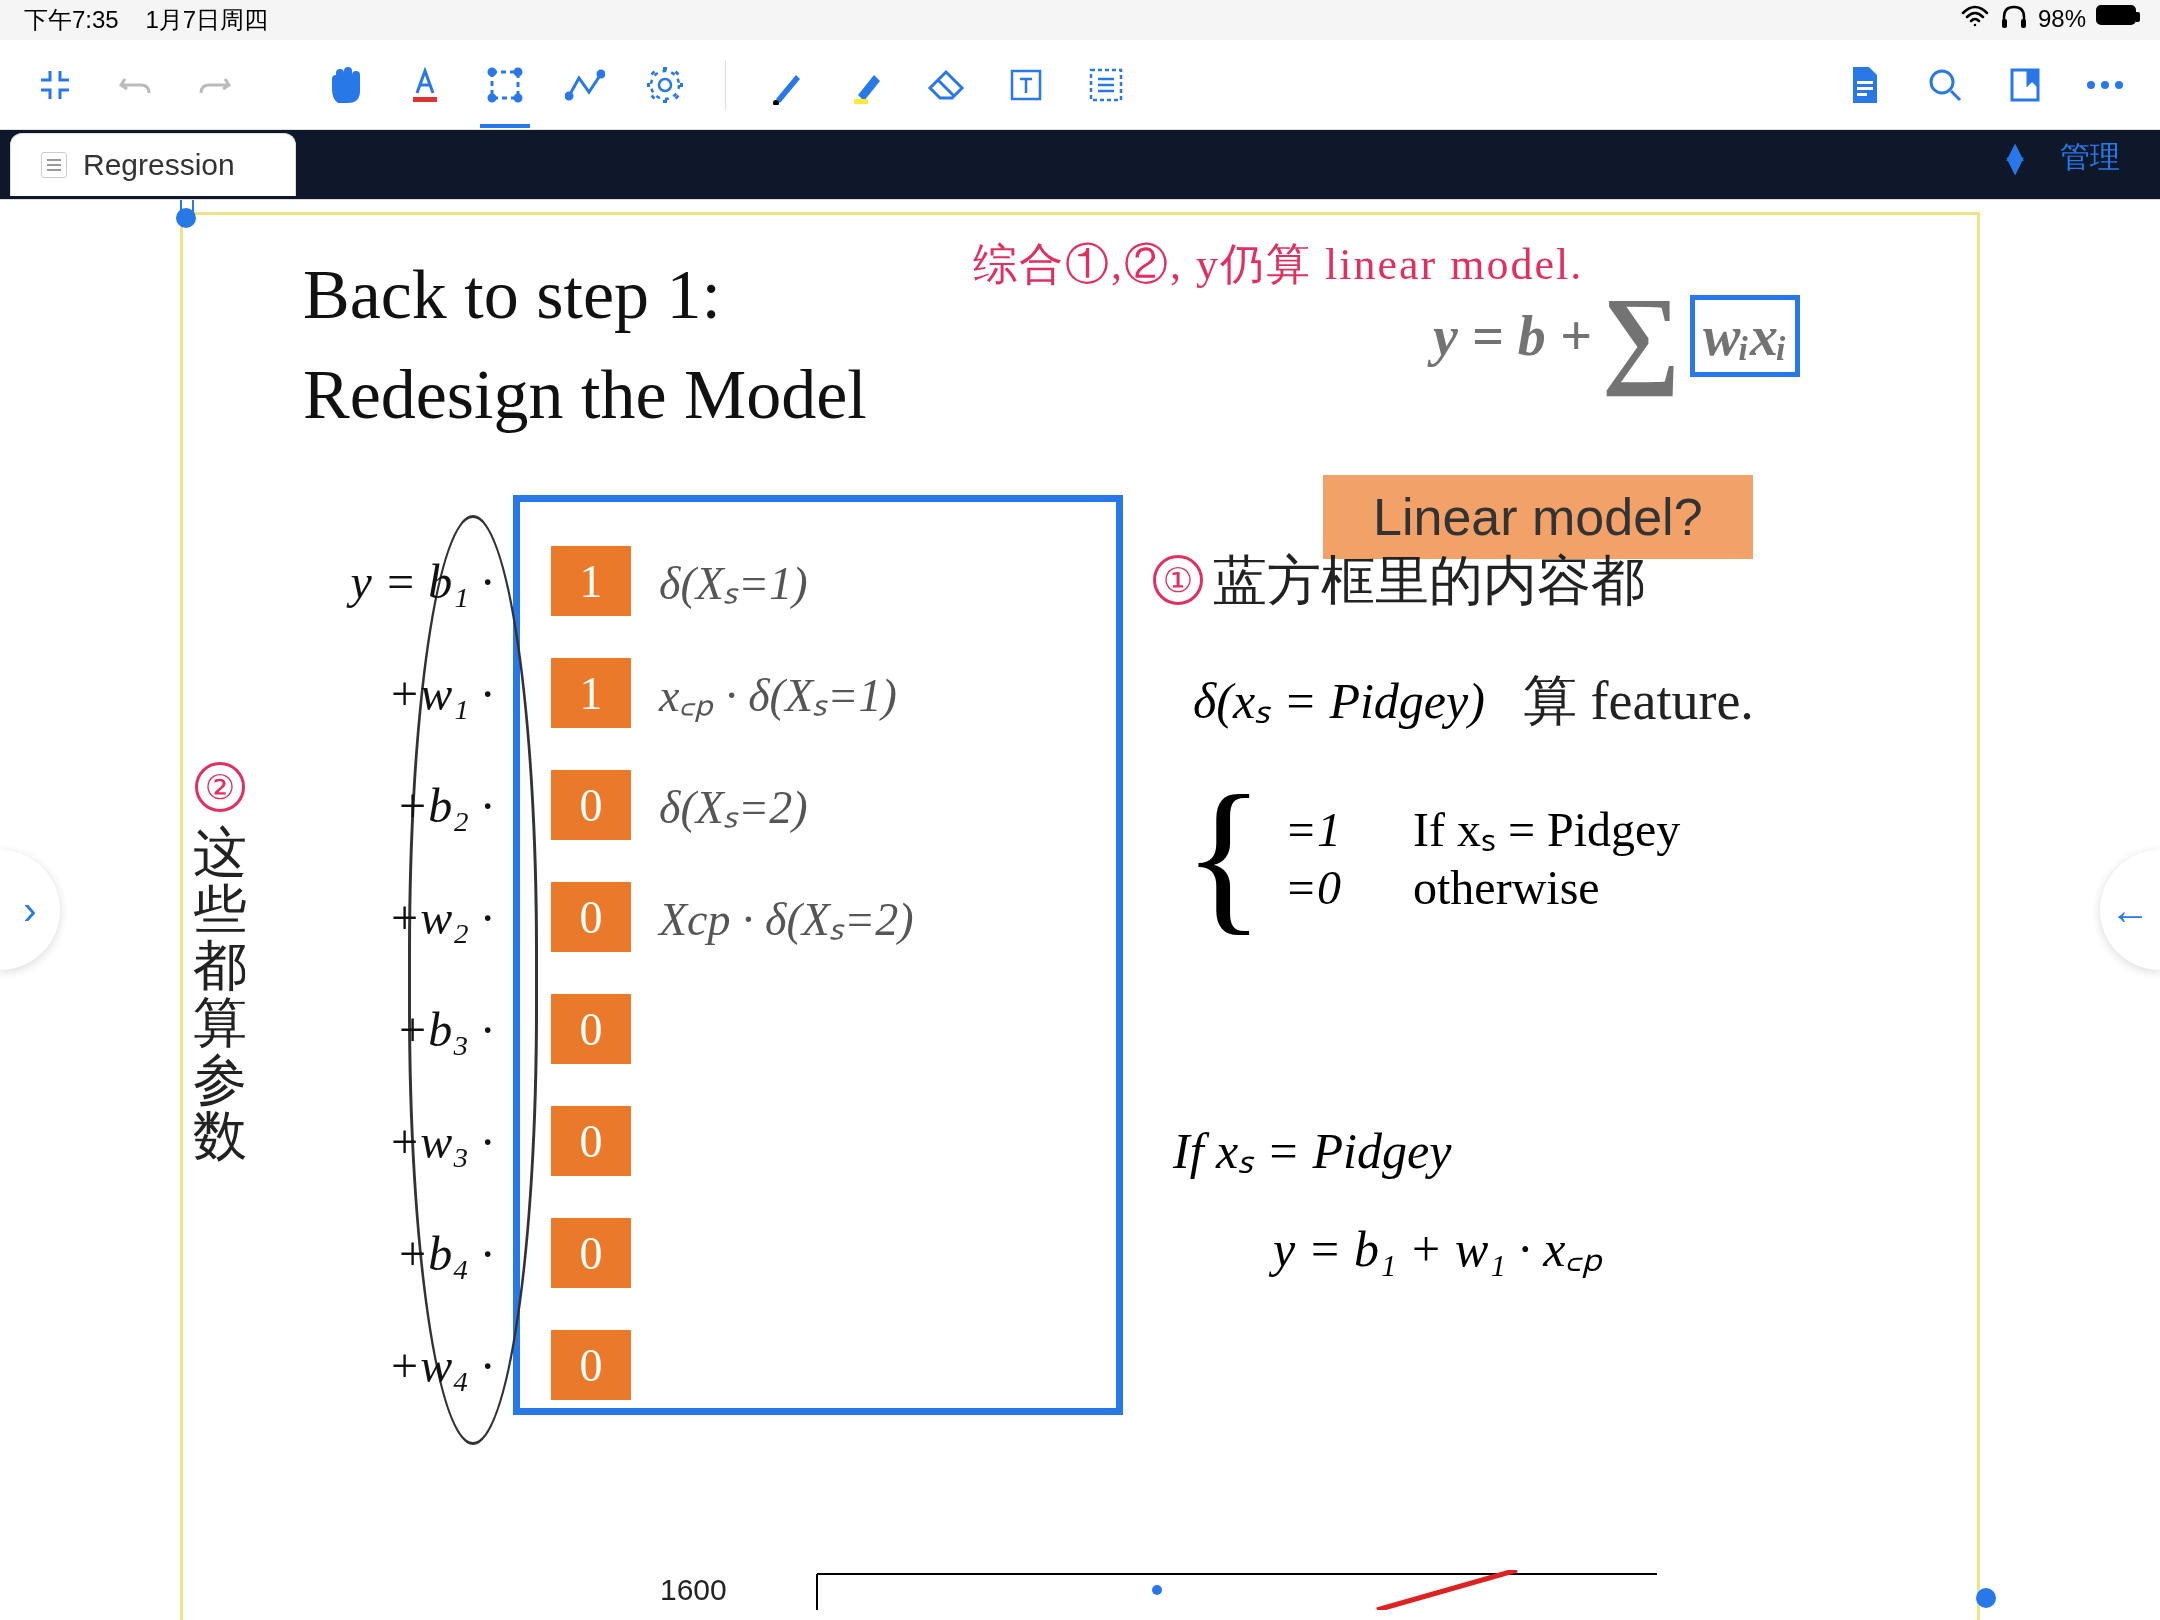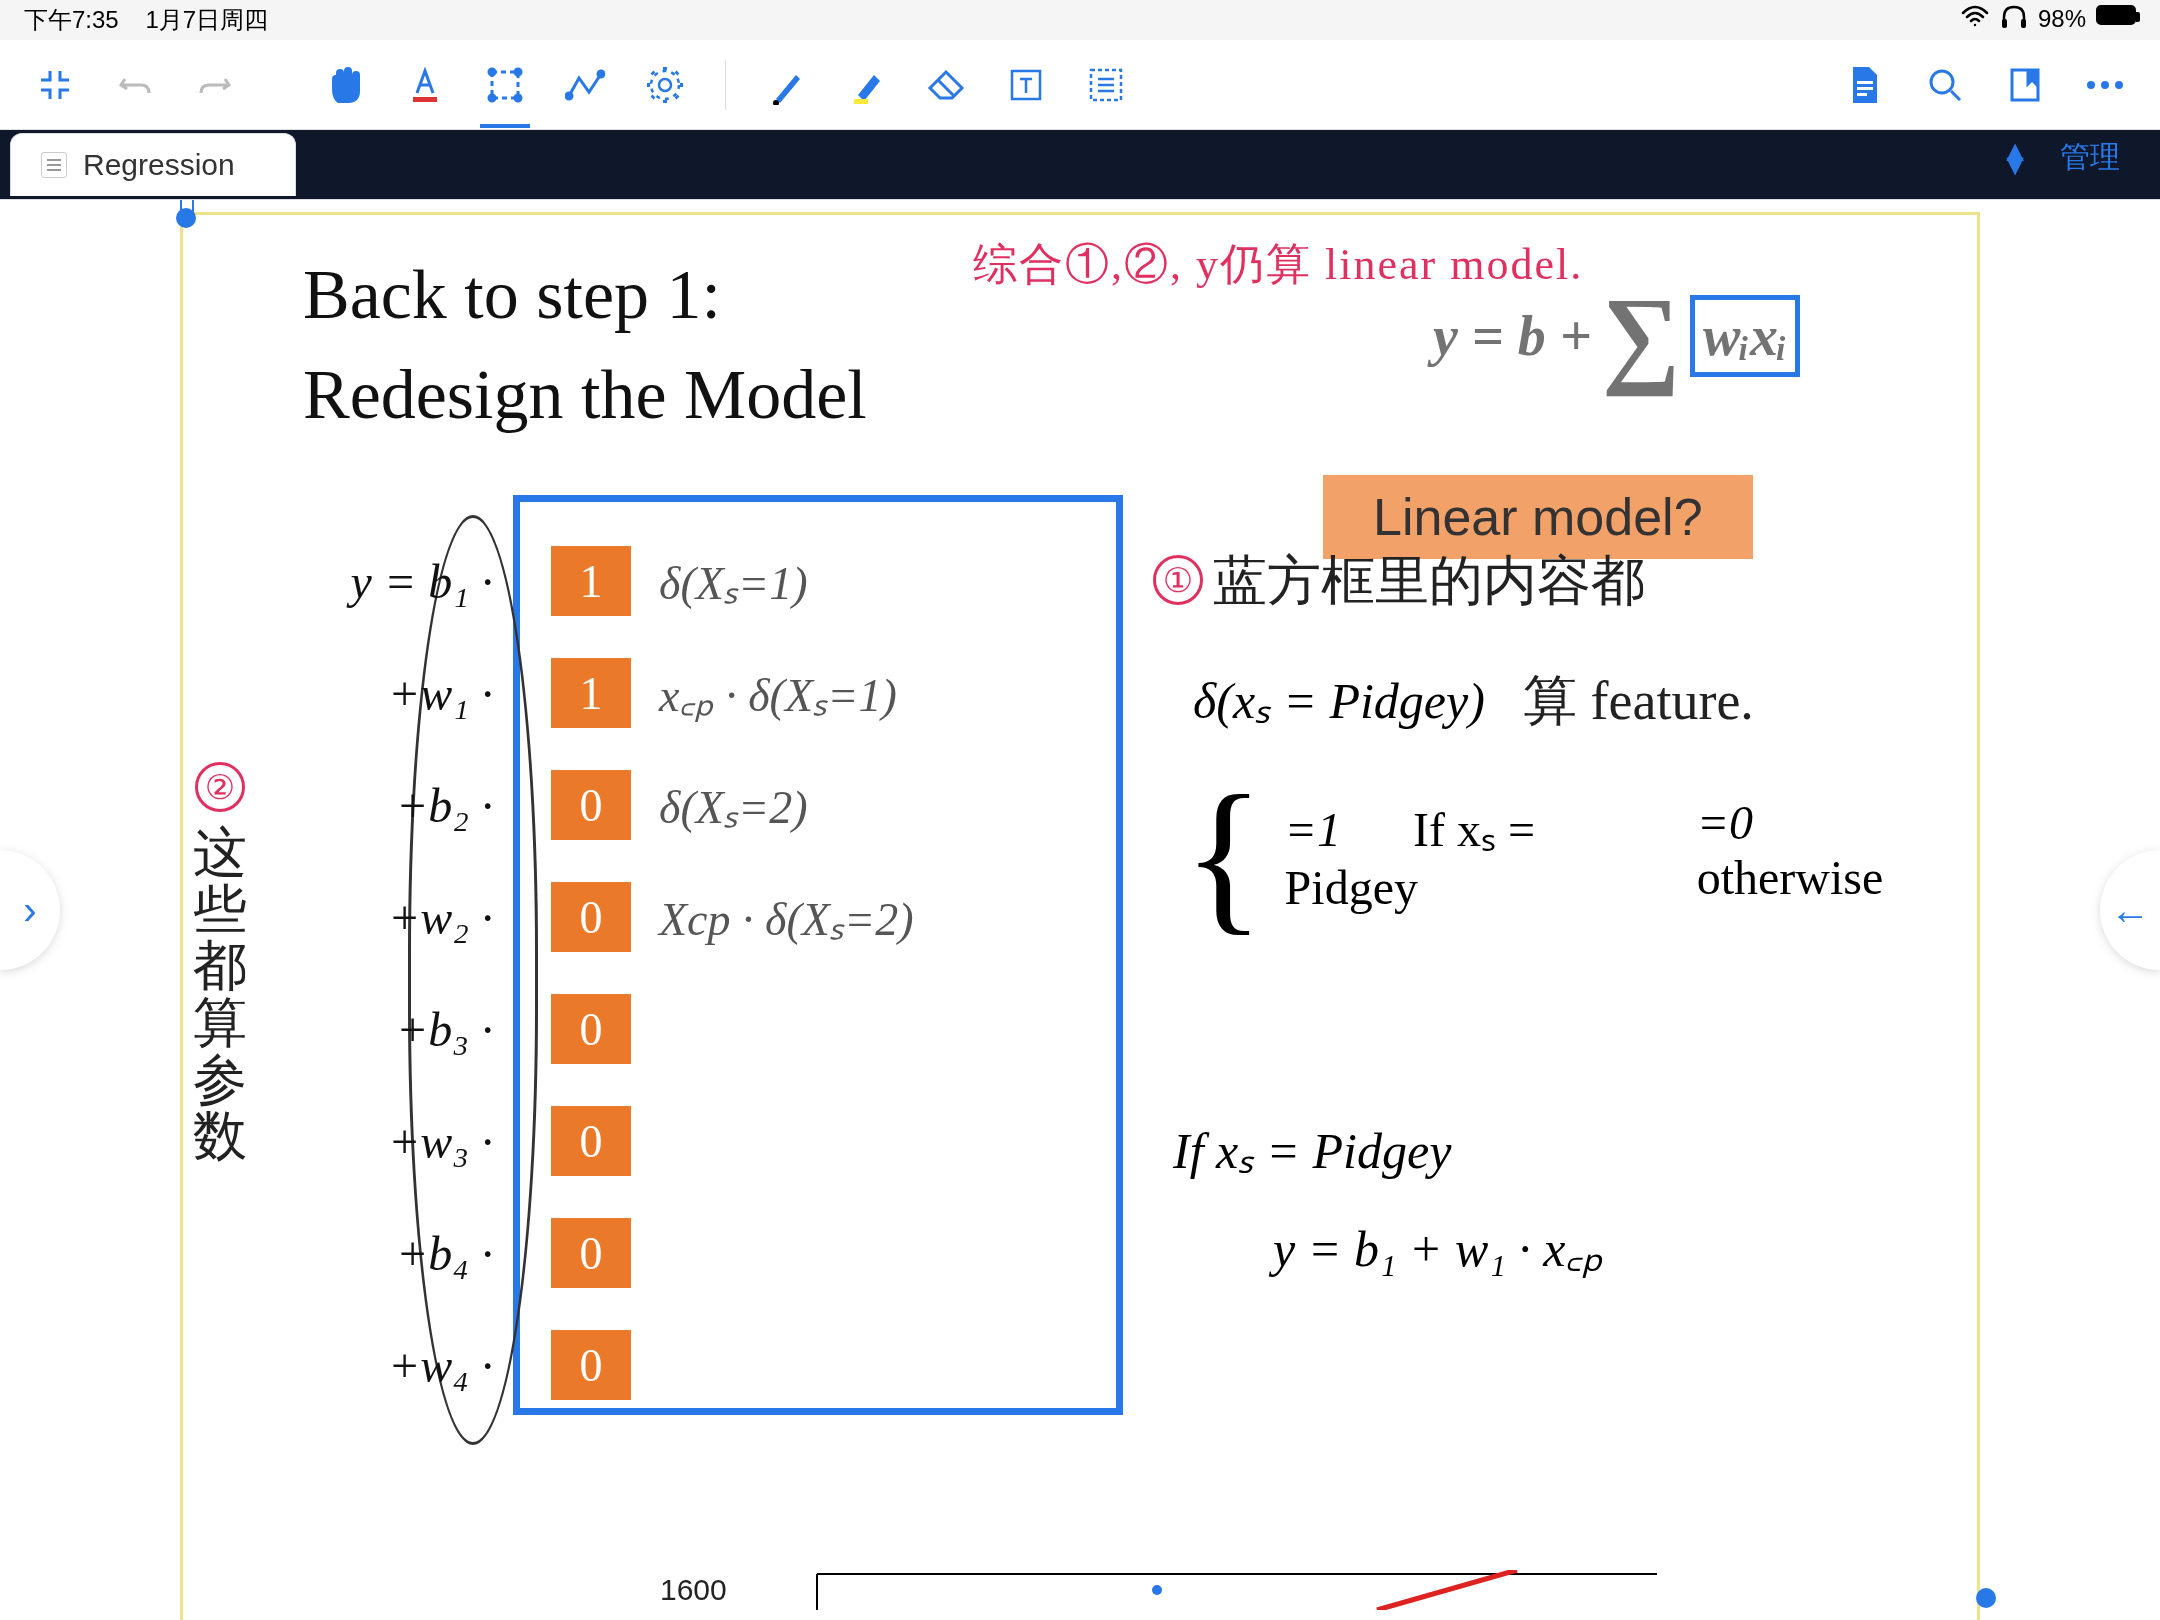--- a/index.html
+++ b/index.html
@@ -145,21 +145,21 @@
     font-family:"KaiTi","STKaiti",cursive;
   }
   .delta-line {
     position:absolute; left:1010px; top:450px; font-size:50px; font-style:italic;
   }
   .brace-block {
     position:absolute; left:1000px; top:580px; font-size:48px; font-style:italic;
     display:flex; align-items:center; gap:20px;
   }
   .brace { font-size:170px; font-style:normal; line-height:120px;}
-  .brace-rows { display:flex; flex-direction:row; gap:60px;}
+  .brace-rows { display:flex; flex-direction:column; }
   .if-block {
     position:absolute; left:990px; top:900px; font-size:50px; font-style:italic;
   }
   .if-formula { margin-left:100px; margin-top:30px;}
   .bottom-chart {
     position:absolute; left:660px; top:1370px; font-size:30px; font-family:Arial;
     display:flex; align-items:center; gap:30px; color:#222;
   }
   .rect-handle {
     position:absolute; width:20px; height:20px; background:#2878e8; border-radius:50%;

